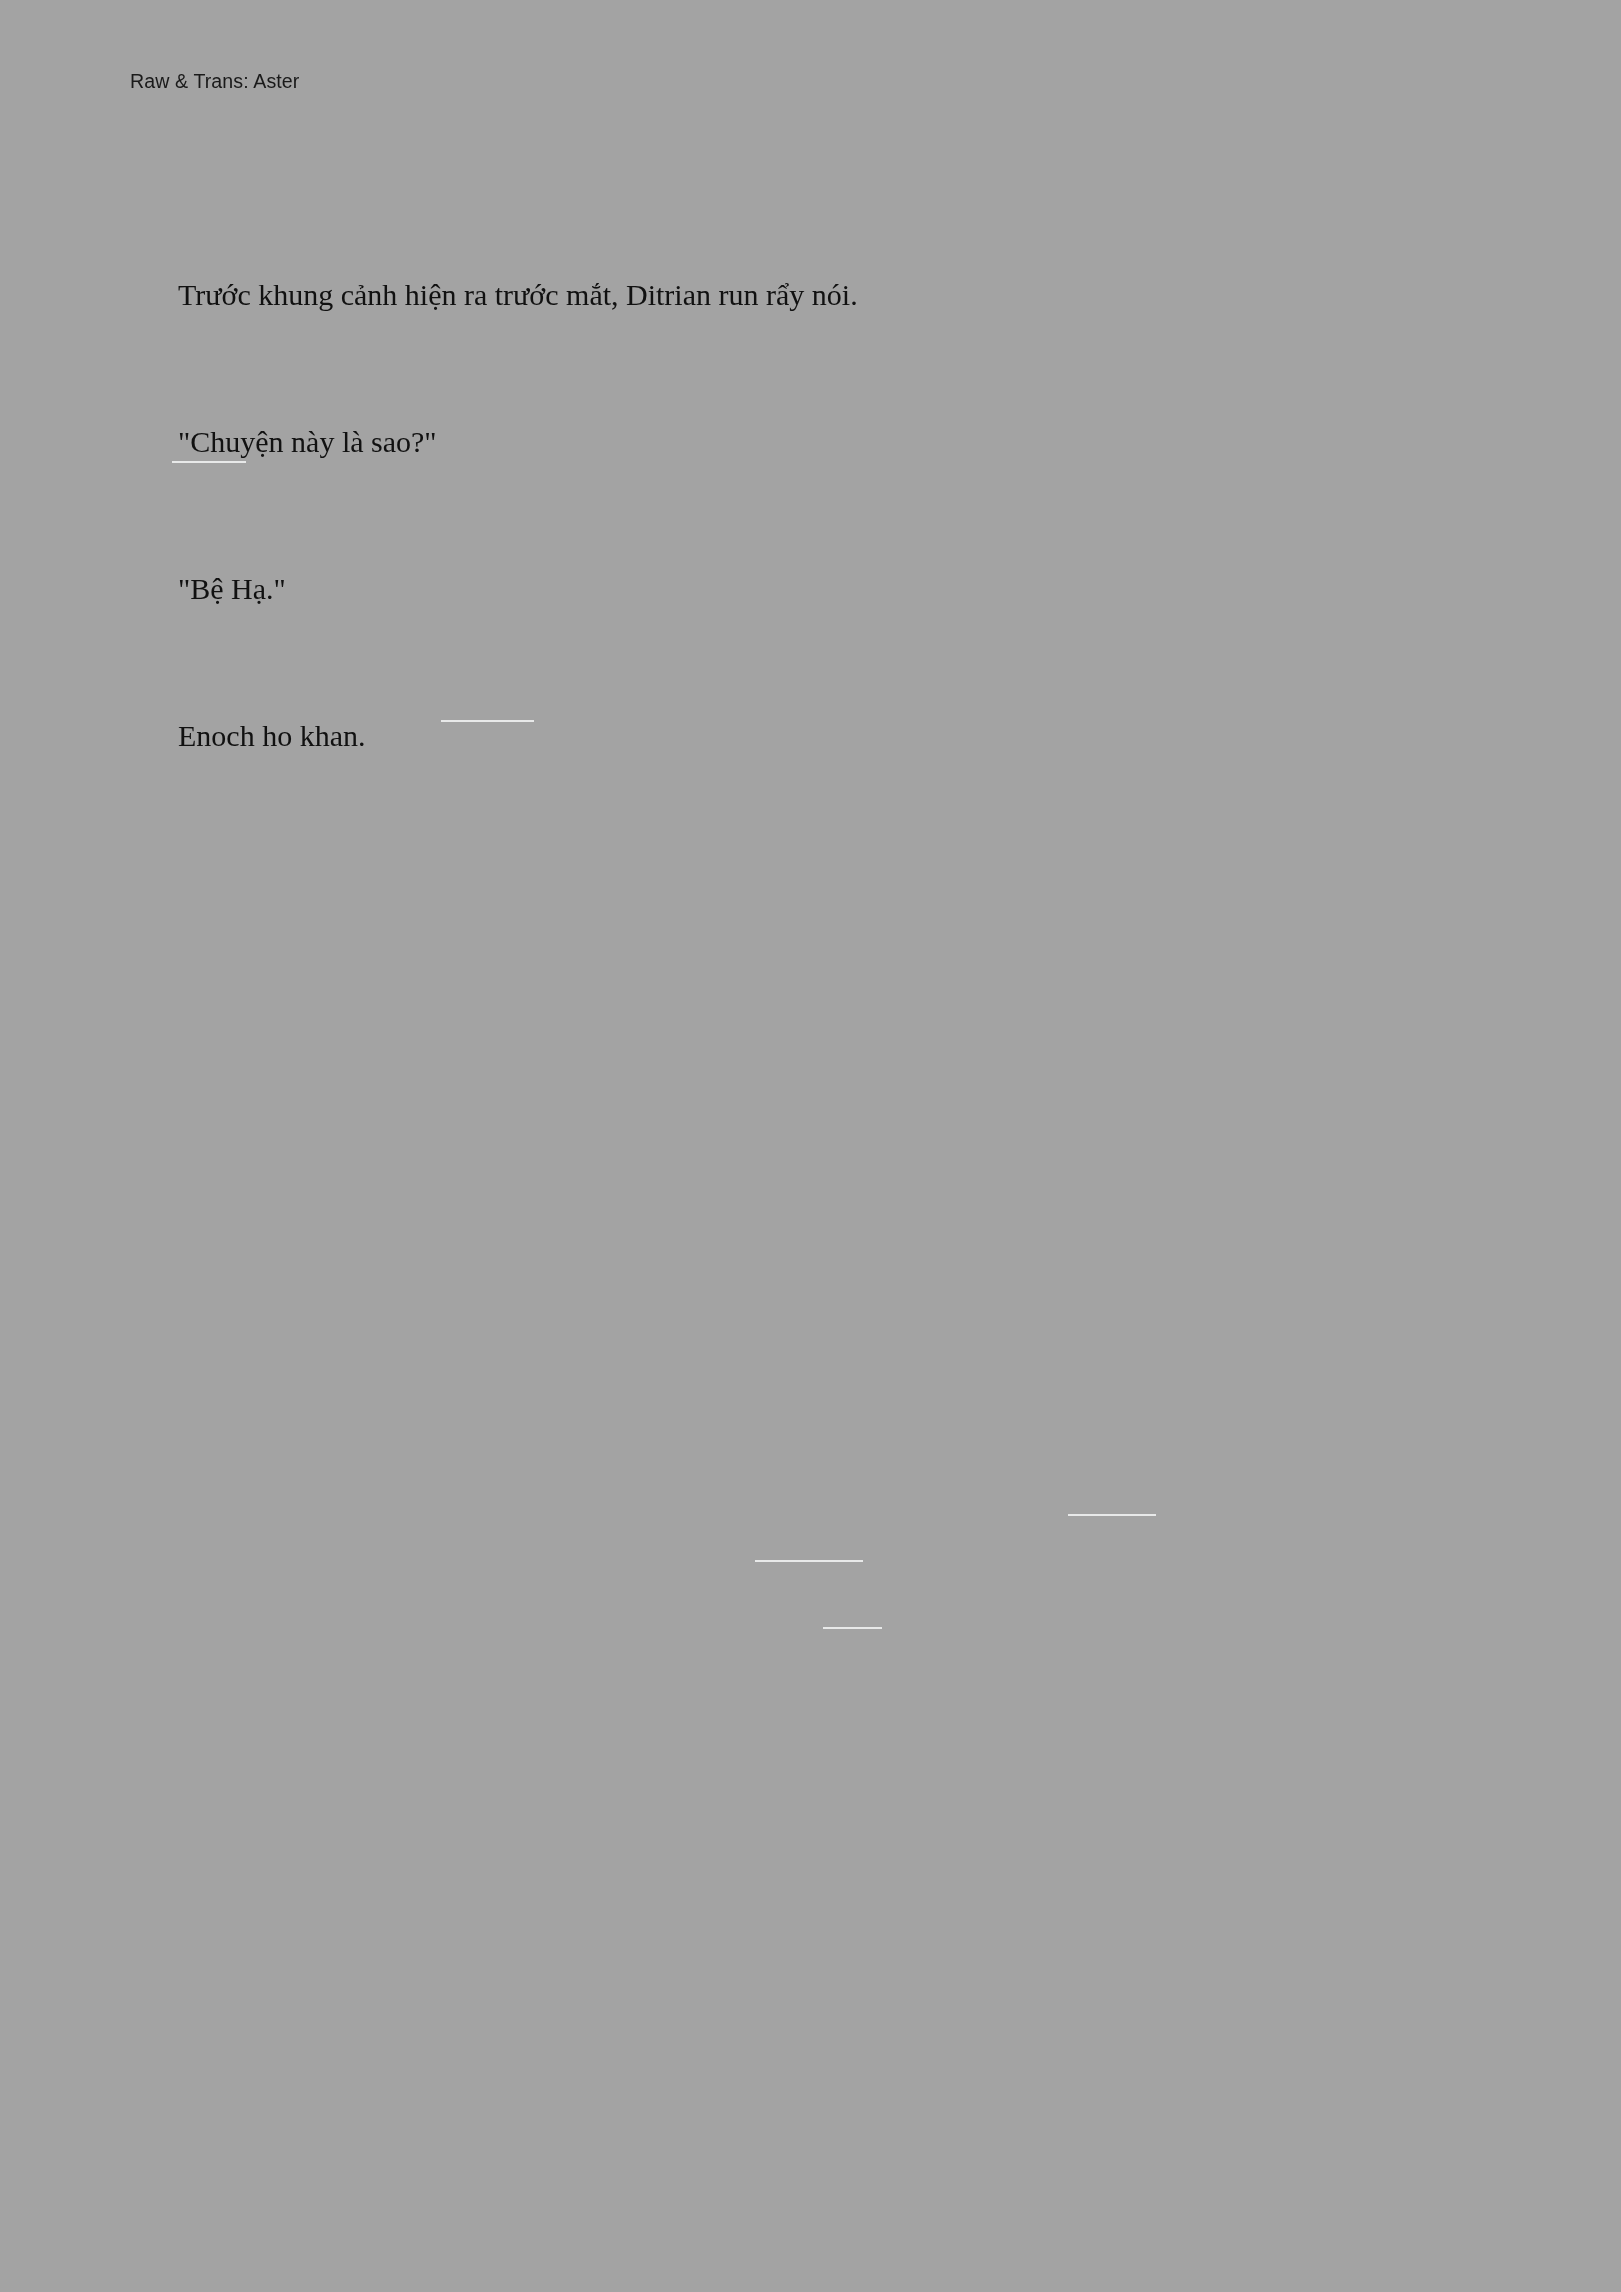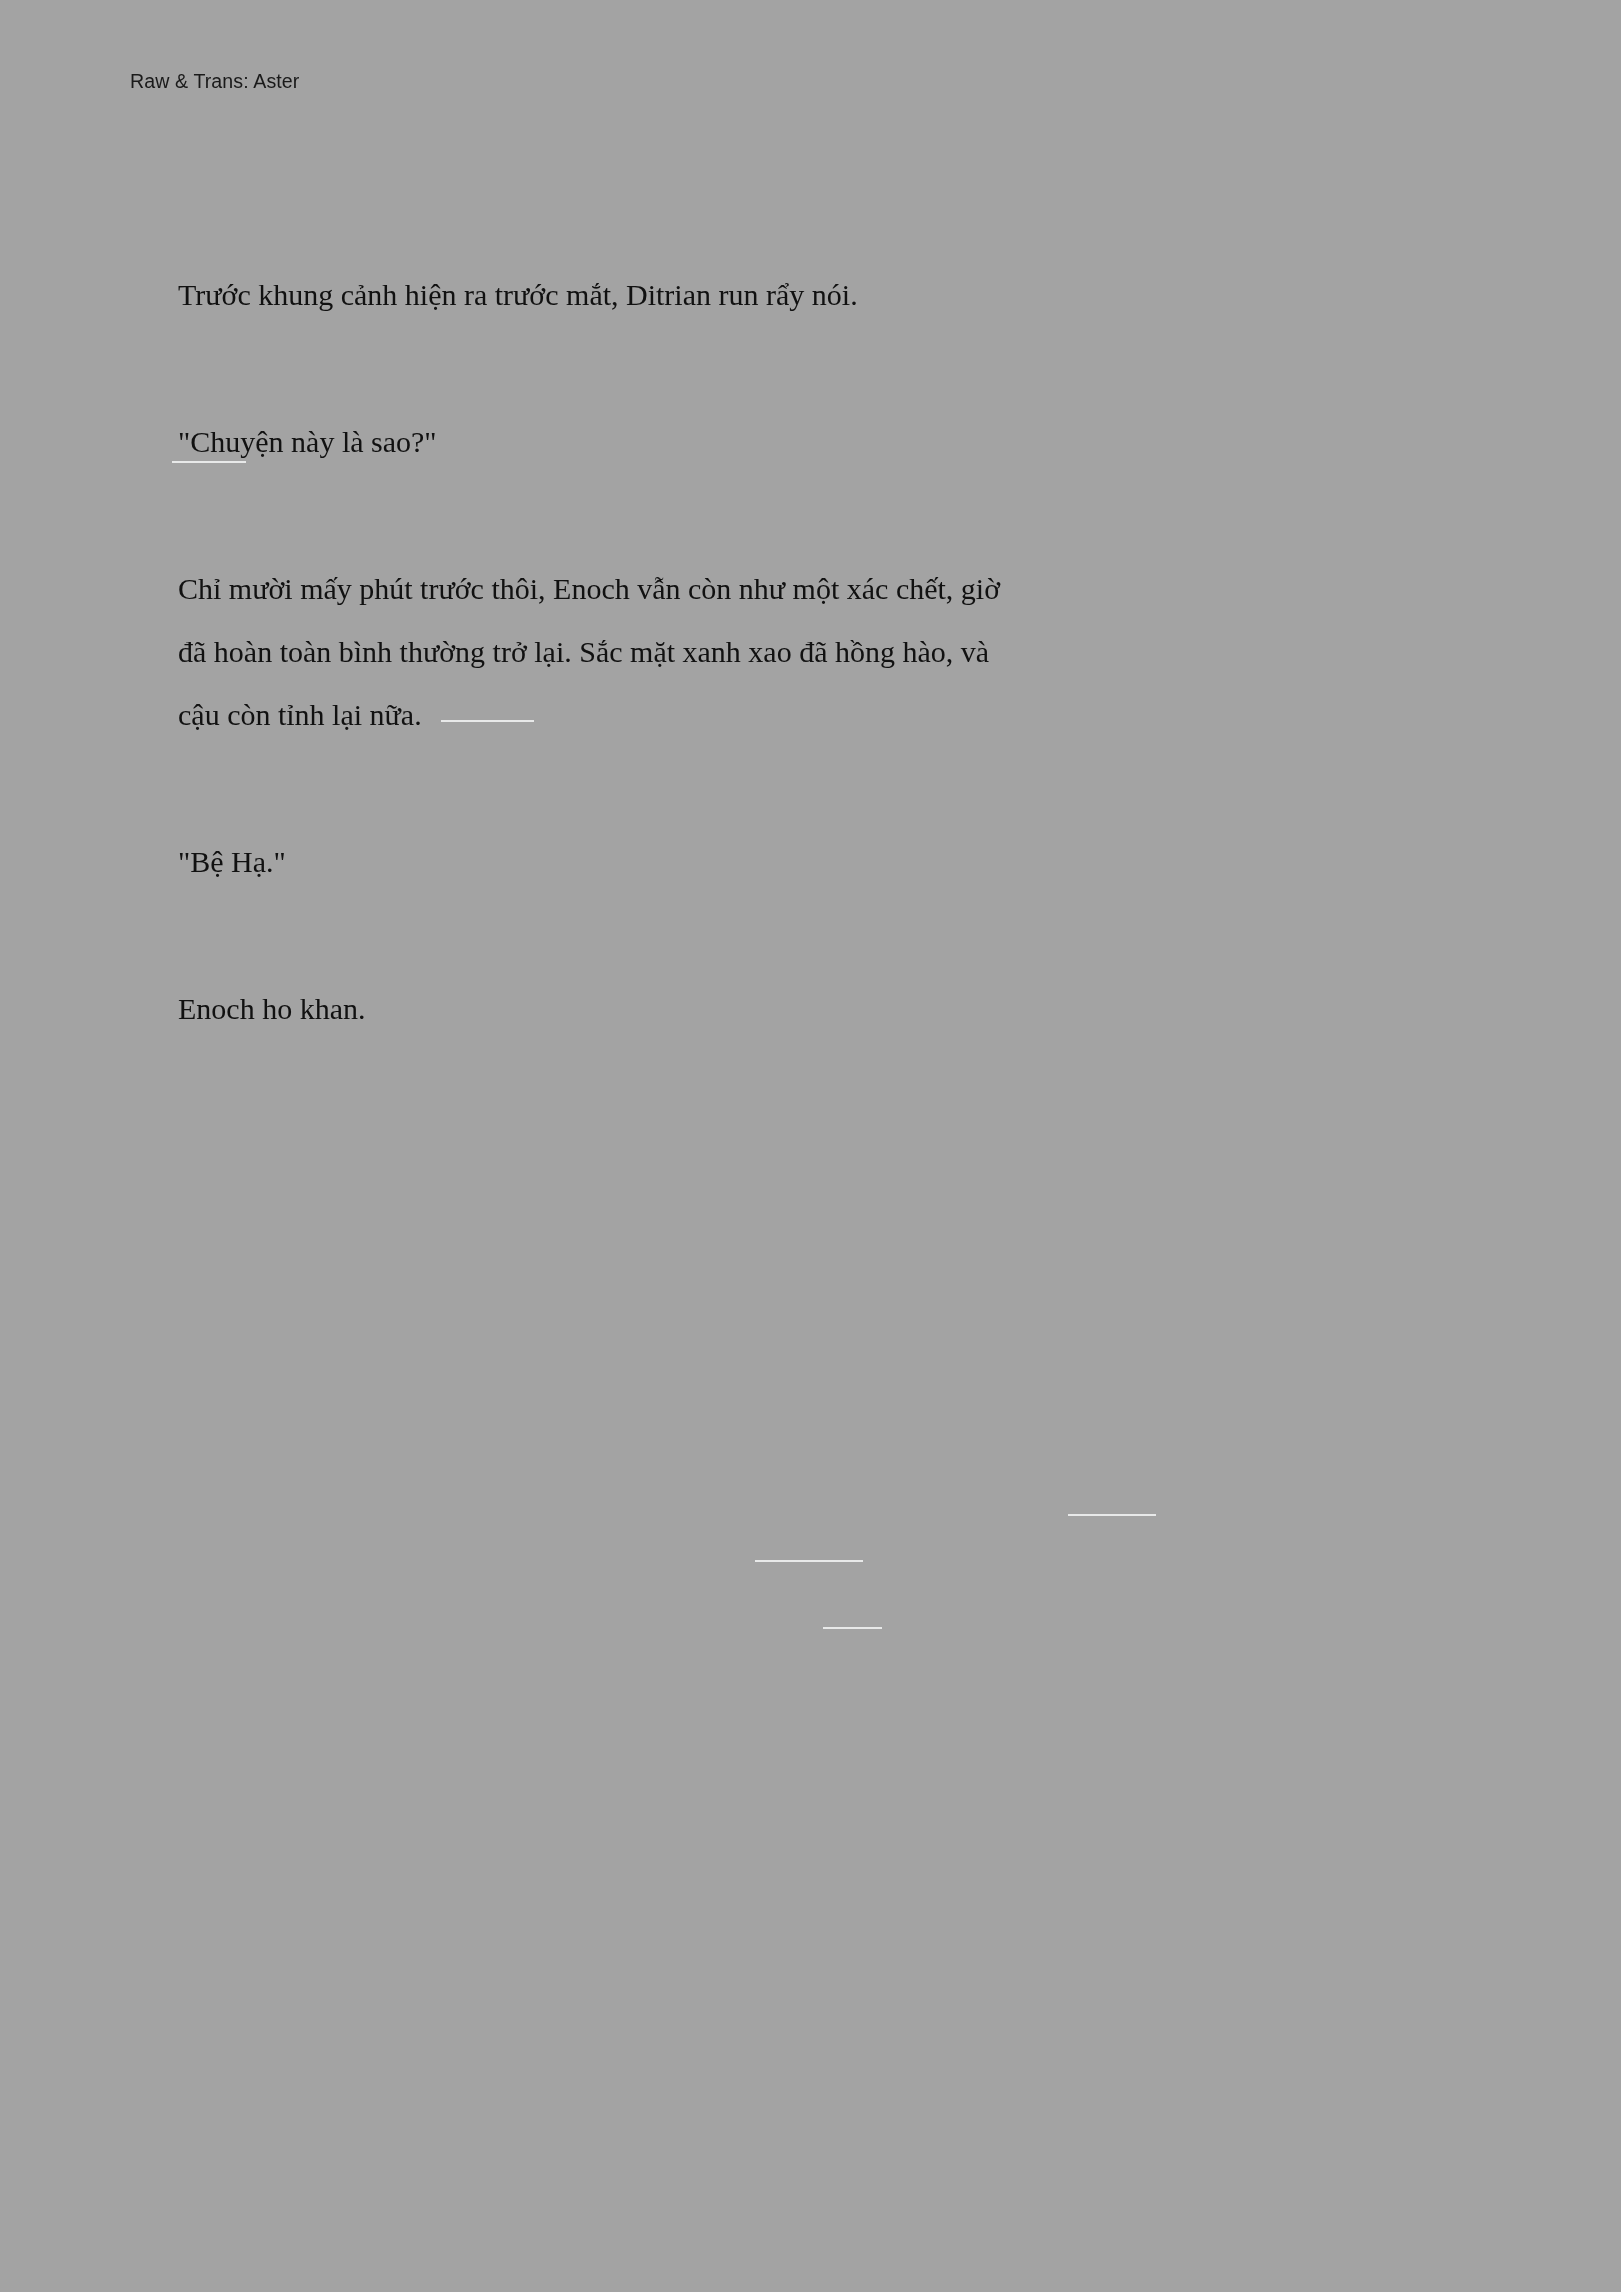--- a/index.html
+++ b/index.html
@@ -73,21 +73,20 @@
 </head>
 <body>
 
 <div class="page">
 
   <div class="page-header">Raw &amp; Trans: Aster</div>
 
   <div class="body-column">
     <p class="paragraph">Trước khung cảnh hiện ra trước mắt, Ditrian run rẩy nói.</p>
     <p class="paragraph">"Chuyện này là sao?"</p>
-    <p class="paragraph">Chỉ mười mấy phút trước thôi, Enoch vẫn còn như một xác chết, giờ đã hoàn toàn bình thường trở lại. Sắc mặt xanh xao đã hồng hào, và cậu còn tỉnh lại nữa.</p>
     <p class="paragraph">"Bệ Hạ."</p>
     <p class="paragraph">Enoch ho khan.</p>
   </div>
 
   <div class="artifact-layer">
     <div class="artifact" style="left:172px; top:461px; width:74px;"></div>
     <div class="artifact" style="left:441px; top:720px; width:93px;"></div>
     <div class="artifact" style="left:1068px; top:1514px; width:88px;"></div>
     <div class="artifact" style="left:755px; top:1560px; width:108px;"></div>
     <div class="artifact" style="left:823px; top:1627px; width:59px;"></div>

